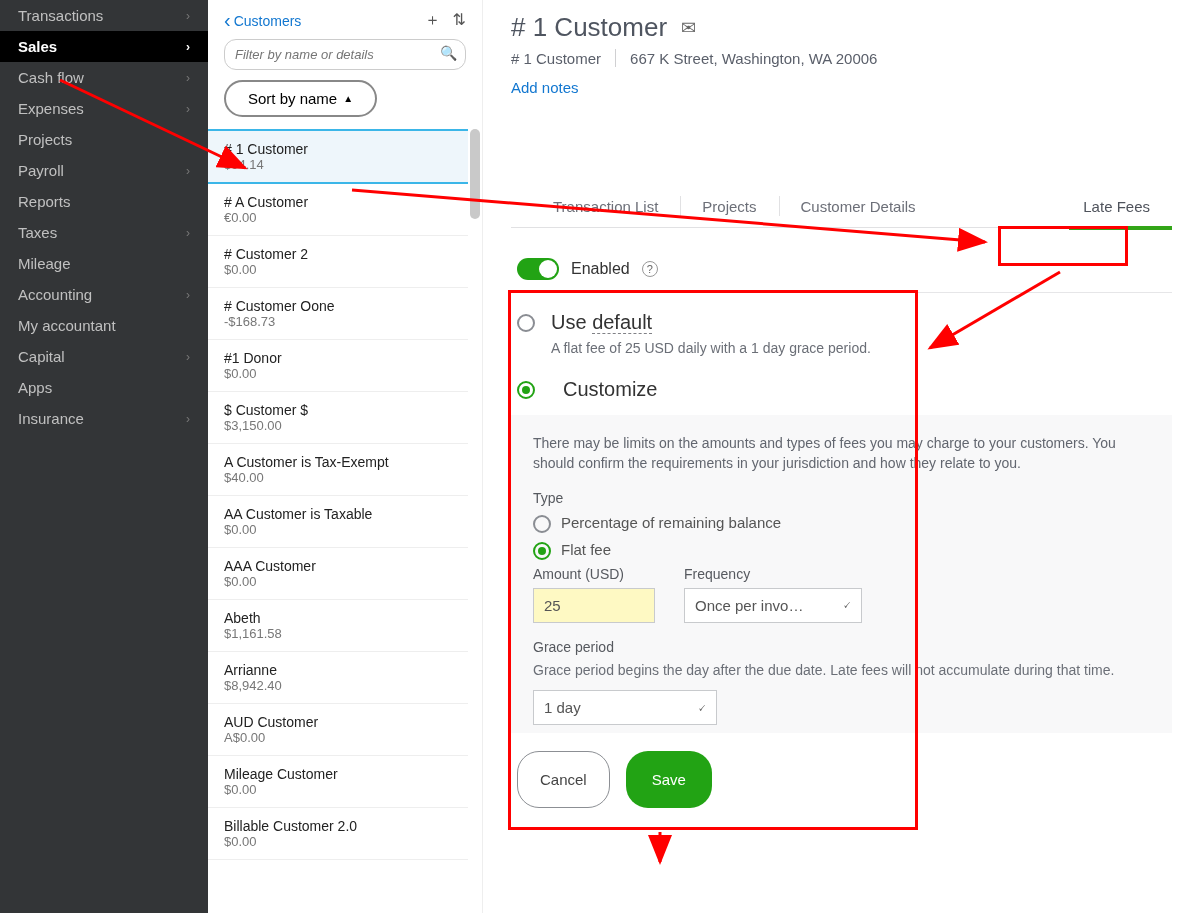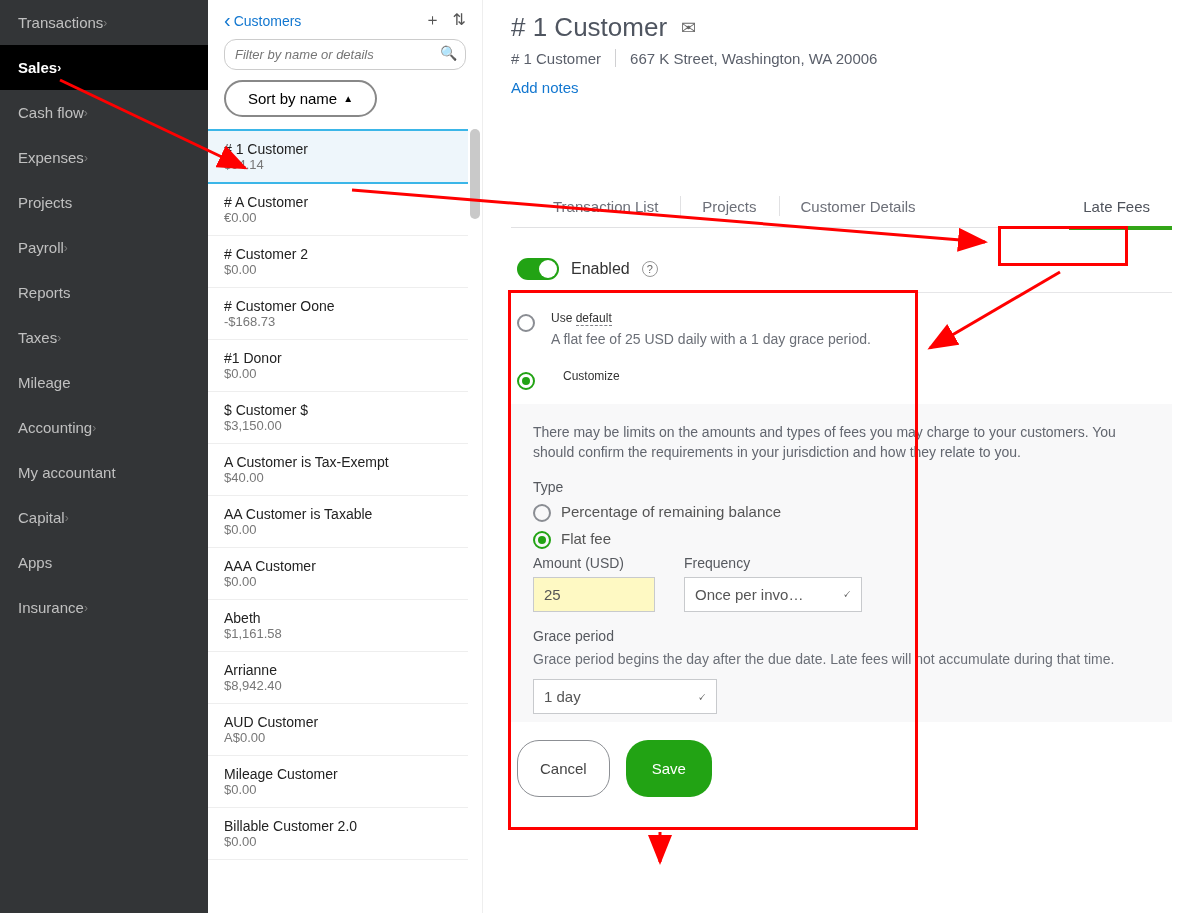--- a/index.html
+++ b/index.html
@@ -1,21 +1,21 @@
 <!DOCTYPE html>
 <html><head>
 <meta charset="utf-8">
 <style>
   * { box-sizing: border-box; margin: 0; padding: 0; }
   body { font-family: -apple-system, BlinkMacSystemFont, "Segoe UI", Arial, sans-serif; font-size: 14px; color: #333; background: #fff; width: 1200px; height: 913px; overflow: hidden; position: relative; }
   .app { display: flex; height: 913px; }
 
   
   .sidebar { width: 208px; background: #333537; color: #c0c0c0; flex-shrink: 0; }
-  .nav-item { display: flex; align-items: center; padding: 0 18px; height: 45px; cursor: pointer; font-size: 15px; }
+  .nav-item { display: flex; align-items: center; justify-content: space-between; padding: 0 18px; height: 31px; cursor: pointer; font-size: 15px; }
   .nav-item.active { background: #000; color: #fff; font-weight: 600; }
   .chev { font-size: 12px; color: #777; }
   .nav-item.active .chev { color: #fff; }
 
   
   .list-panel { width: 275px; border-right: 1px solid #eee; flex-shrink: 0; display: flex; flex-direction: column; background:#fff; }
   .list-head { padding: 10px 16px 0 16px; }
   .list-head-row { display: flex; align-items: center; justify-content: space-between; margin-bottom: 8px; }
   .back-link { color: #1277d0; font-size: 14px; display: inline-flex; align-items: center; gap:3px;}
   .back-link::before { content:"\2039"; font-size:20px; line-height:0; position:relative; top:-1px;}
@@ -54,21 +54,21 @@
   .toggle { width:42px; height:22px; background:#22a314; border-radius:12px; position:relative; }
   .toggle::after { content:""; position:absolute; width:18px; height:18px; background:#fff; border-radius:50%; top:2px; right:2px;}
   .enabled-label { font-size:16px; color:#333; font-weight:500;}
   .help { width:16px; height:16px; border:1px solid #999; border-radius:50%; font-size:11px; display:inline-flex; align-items:center; justify-content:center; color:#666;}
   
   .radio-row { display:flex; align-items:flex-start; gap:16px; padding:4px 6px 0 6px;}
   .radio-row + .radio-row { margin-top:18px;gap:28px;}
   .radio { width:18px; height:18px; border:2px solid #8a8d93; border-radius:50%; flex-shrink:0; margin-top:3px; position:relative;}
   .radio.checked { border-color:#22a314;}
   .radio.checked::after { content:""; position:absolute; inset:3px; background:#22a314; border-radius:50%;}
-  .opt-label { font-size:12px; color:#333;}
+  .opt-label { font-size:20px; color:#333;}
   .opt-label .dotted { border-bottom:1px dashed #808186;}
   .opt-desc { color:#6b6f77; font-size:14px; margin-top:6px;}
 
   .custom-box { background:#f8f8f9; margin-top:14px; padding:18px 22px 8px 22px;}
   .disclaimer { color:#62666f; font-size:14px; line-height:1.45; margin-bottom:16px;}
   .flabel { color:#56595f; font-size:14px; margin-bottom:6px;}
   .radio-small { display:flex; align-items:center; gap:10px; margin:6px 0;}
   .radio-small .radio { width:18px; height:18px;}
   .radio-small span { font-size:15px; color:#555;}
   .form-row { display:flex; gap:29px; }

